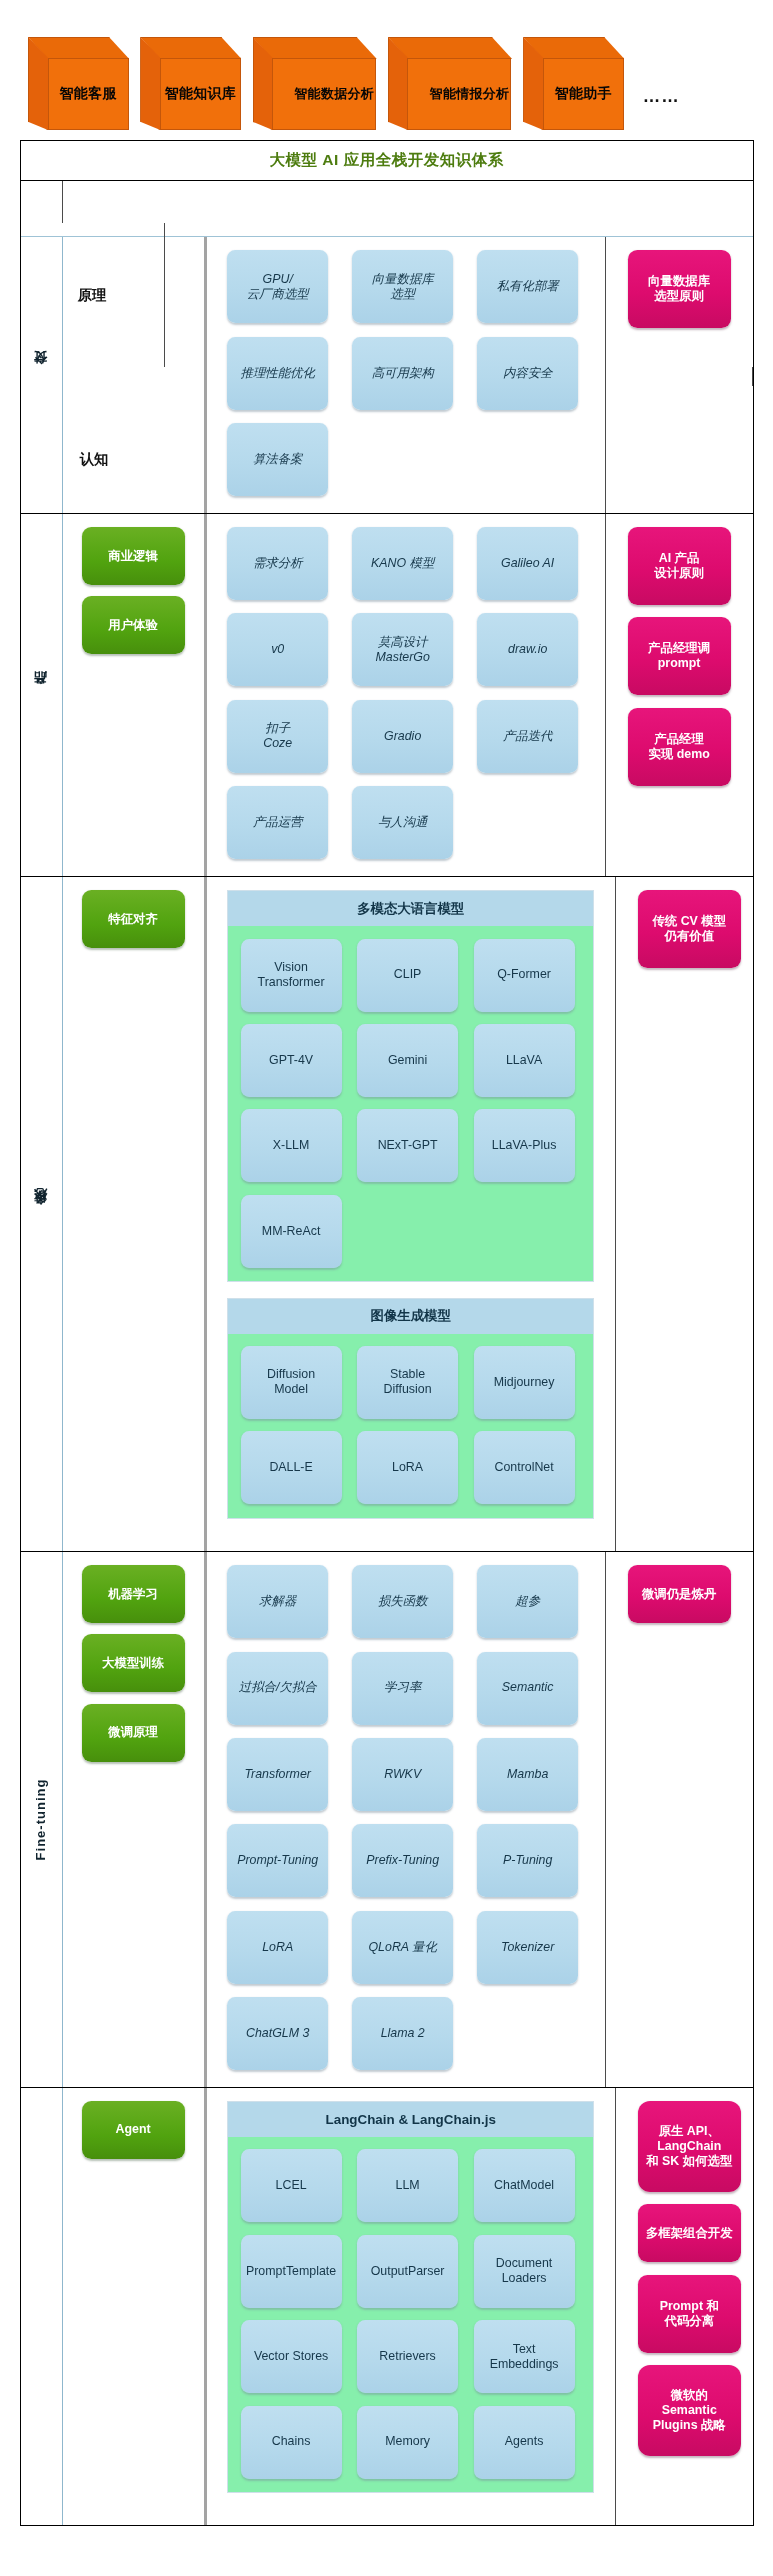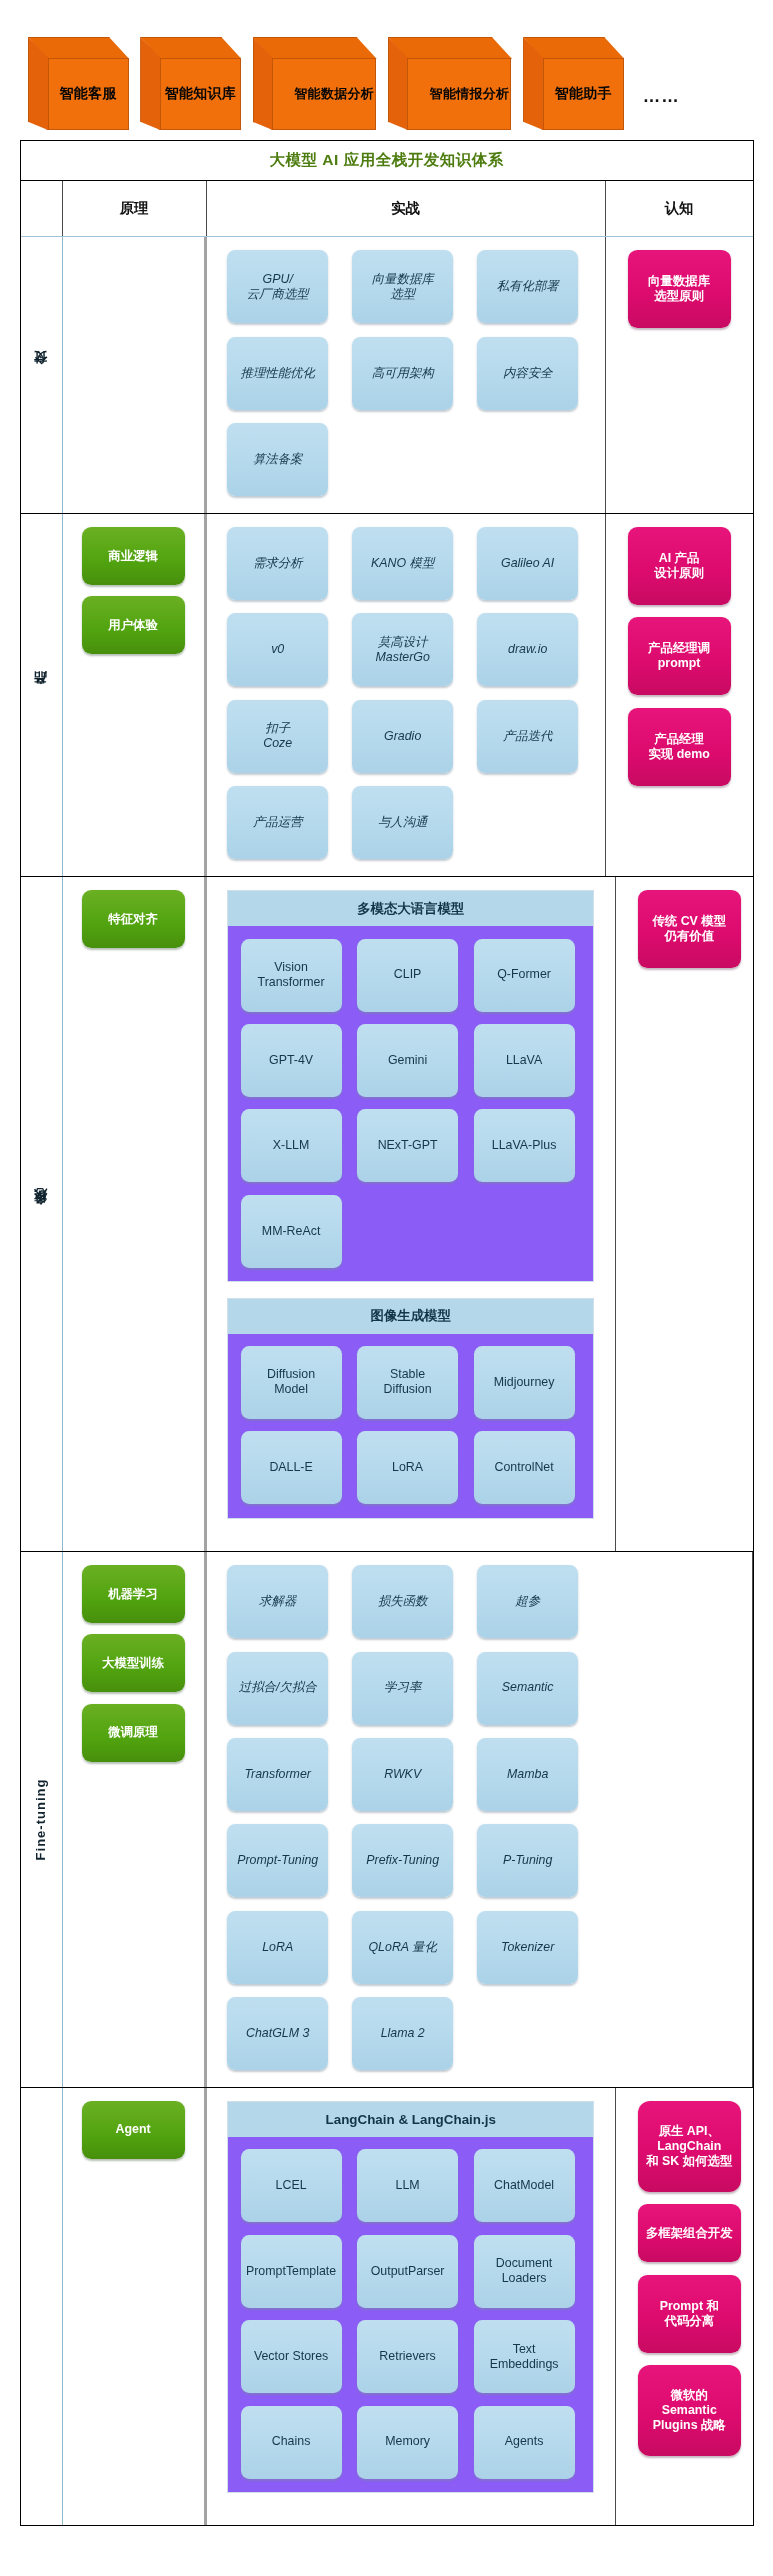--- a/index.html
+++ b/index.html
@@ -91,20 +91,21 @@
     font-size: 15.5px;
     font-weight: 700;
     color: #4d7c0f;
     border-bottom: 1.5px solid #000;
     letter-spacing: 0.5px;
   }
   .head-row {
     display: flex;
     border-bottom: 1px solid #9fc3d6;
     height: 56px;
+    flex-direction: column;
   }
   .col-rowlabel { width: 42px; flex: 0 0 42px; border-right: 1px solid #4b4b4b; }
   .col-principle { width: 144px; flex: 0 0 144px; border-right: 1px solid #4b4b4b; }
   .col-practice  { flex: 1 1 auto; border-right: 1px solid #4b4b4b; }
   .col-cognition { width: 147px; flex: 0 0 147px; }
 
   .head-cell {
     display: flex; align-items: center; justify-content: center;
     font-size: 14.4px; font-weight: 600; color: #111;
   }
@@ -196,21 +197,21 @@
     gap: 13px 24px;
     margin-bottom: 13.4px;
     font-style: italic;
   }
   .grid3:last-child { margin-bottom: 0; }
 
   
   .group {
     width: 367px;
     border: 0.5px solid #cfe0ea;
-    background: #8b5cf6;
+    background: #86efac;
     margin-bottom: 15.5px;
   }
   .group-title {
     background: #b4d8ea;
     height: 35px;
     display: flex; align-items: center; justify-content: center;
     font-size: 13.4px;
     font-weight: 700;
     color: #123548;
   }
@@ -412,20 +413,23 @@
           </div>
           <div class="grid3">
             <div class="chip chip-blue">LoRA</div>
             <div class="chip chip-blue">QLoRA 量化</div>
             <div class="chip chip-blue">Tokenizer</div>
           </div>
           <div class="grid3">
             <div class="chip chip-blue">ChatGLM 3</div>
             <div class="chip chip-blue">Llama 2</div>
           </div>
+        </div>
+        <div class="cell-cognition">
+          <div class="chip chip-pink">微调仍是炼丹</div>
         </div>
       </div>
       <div class="band">
         <div class="rowlabel"></div>
         <div class="cell-principle">
           <div class="chip chip-green">Agent</div>
         </div>
         <div class="cell-practice">
           <div class="group">
             <div class="group-title">LangChain &amp; LangChain.js</div>

